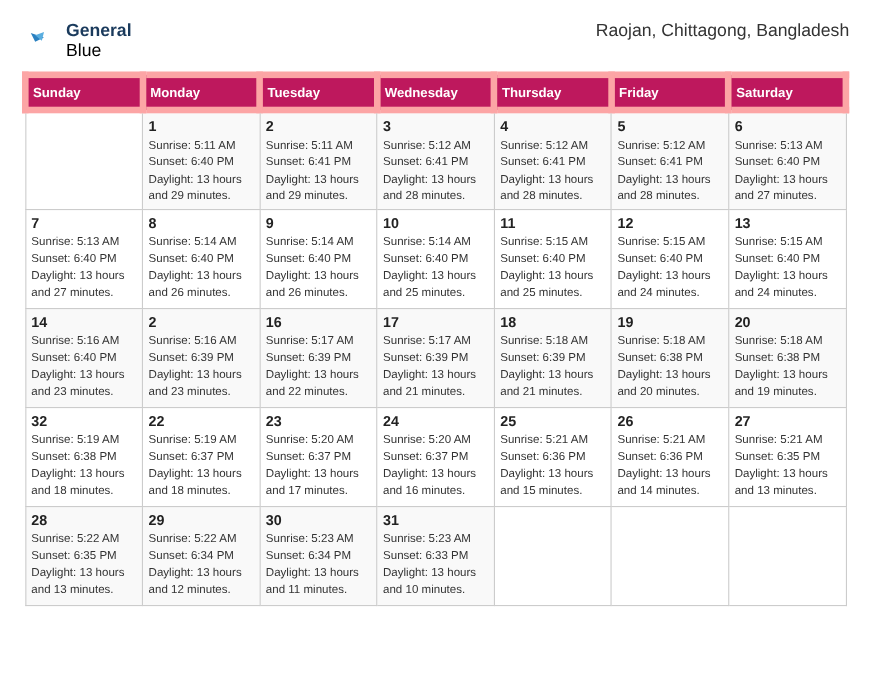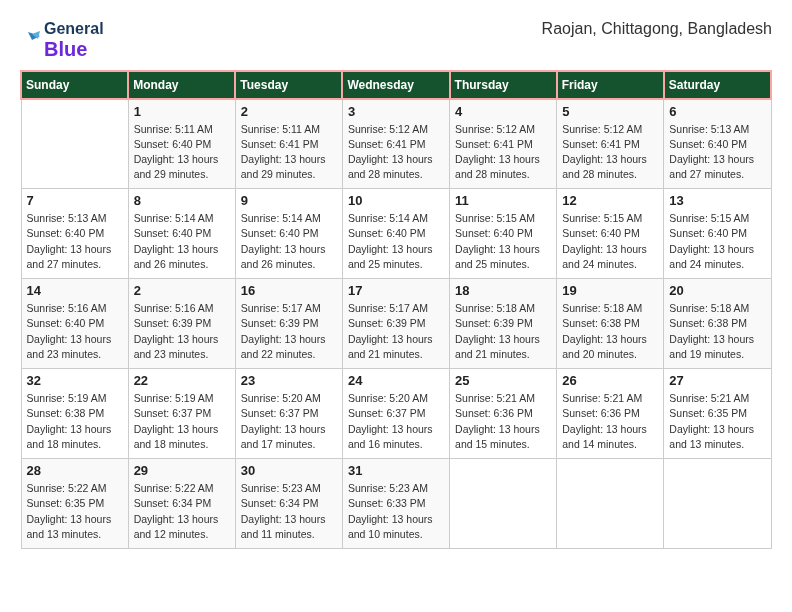--- a/index.html
+++ b/index.html
@@ -33,26 +33,26 @@
     .location-title {
       font-size: 16px;
       color: #333;
     }
     table {
       width: 100%;
       border-collapse: collapse;
       font-size: 11px;
     }
     thead tr th {
-      background-color: #14532d;
+      background-color: #be185d;
       color: #fff;
       padding: 6px 4px;
       text-align: left;
       font-size: 12px;
-      border: 2px solid #fca5a5;
+      border: 6px solid #fca5a5;
     }
     tbody tr td {
       border: 1px solid #ccc;
       padding: 4px 5px;
       vertical-align: top;
       min-height: 80px;
       height: 90px;
       background: #fff;
     }
     tbody tr:nth-child(odd) td {
@@ -72,28 +72,28 @@
     }
     .empty-cell {
       background: #fff !important;
     }
   </style>
 </head>
 <body>
 
 <div class="header-area">
   <div class="logo">
-  <div style="display:flex;align-items:center;gap:0px;justify-content:flex-end;">
+  <div style="display:flex;align-items:center;gap:16px;justify-content:flex-end;">
     <svg width="20" height="22" viewBox="0 0 20 22" style="margin-right:4px;margin-top:-2px;">
       <polygon points="8,4 20,8 12,12" fill="#2a80c0"></polygon>
       <polygon points="12,6 20,3 18,11" fill="#5aaee0"></polygon>
     </svg>
     <div>
       <div style="font-size:16px;font-weight:bold;color:#1a3a5c;line-height:1.1;">General</div>
-      <div style="font-size:20px;font-weight:bold;color:#6d28d9;line-height:1.1;">Blue</div>
+      <div style="font-size:16px;font-weight:normal;color:#000000;line-height:1.1;">Blue</div>
     </div>
   </div>
 </div>
   <div class="title-area">
     <div class="location-title">Raojan, Chittagong, Bangladesh</div>
   </div>
 </div>
 
 <table>
   <thead>

